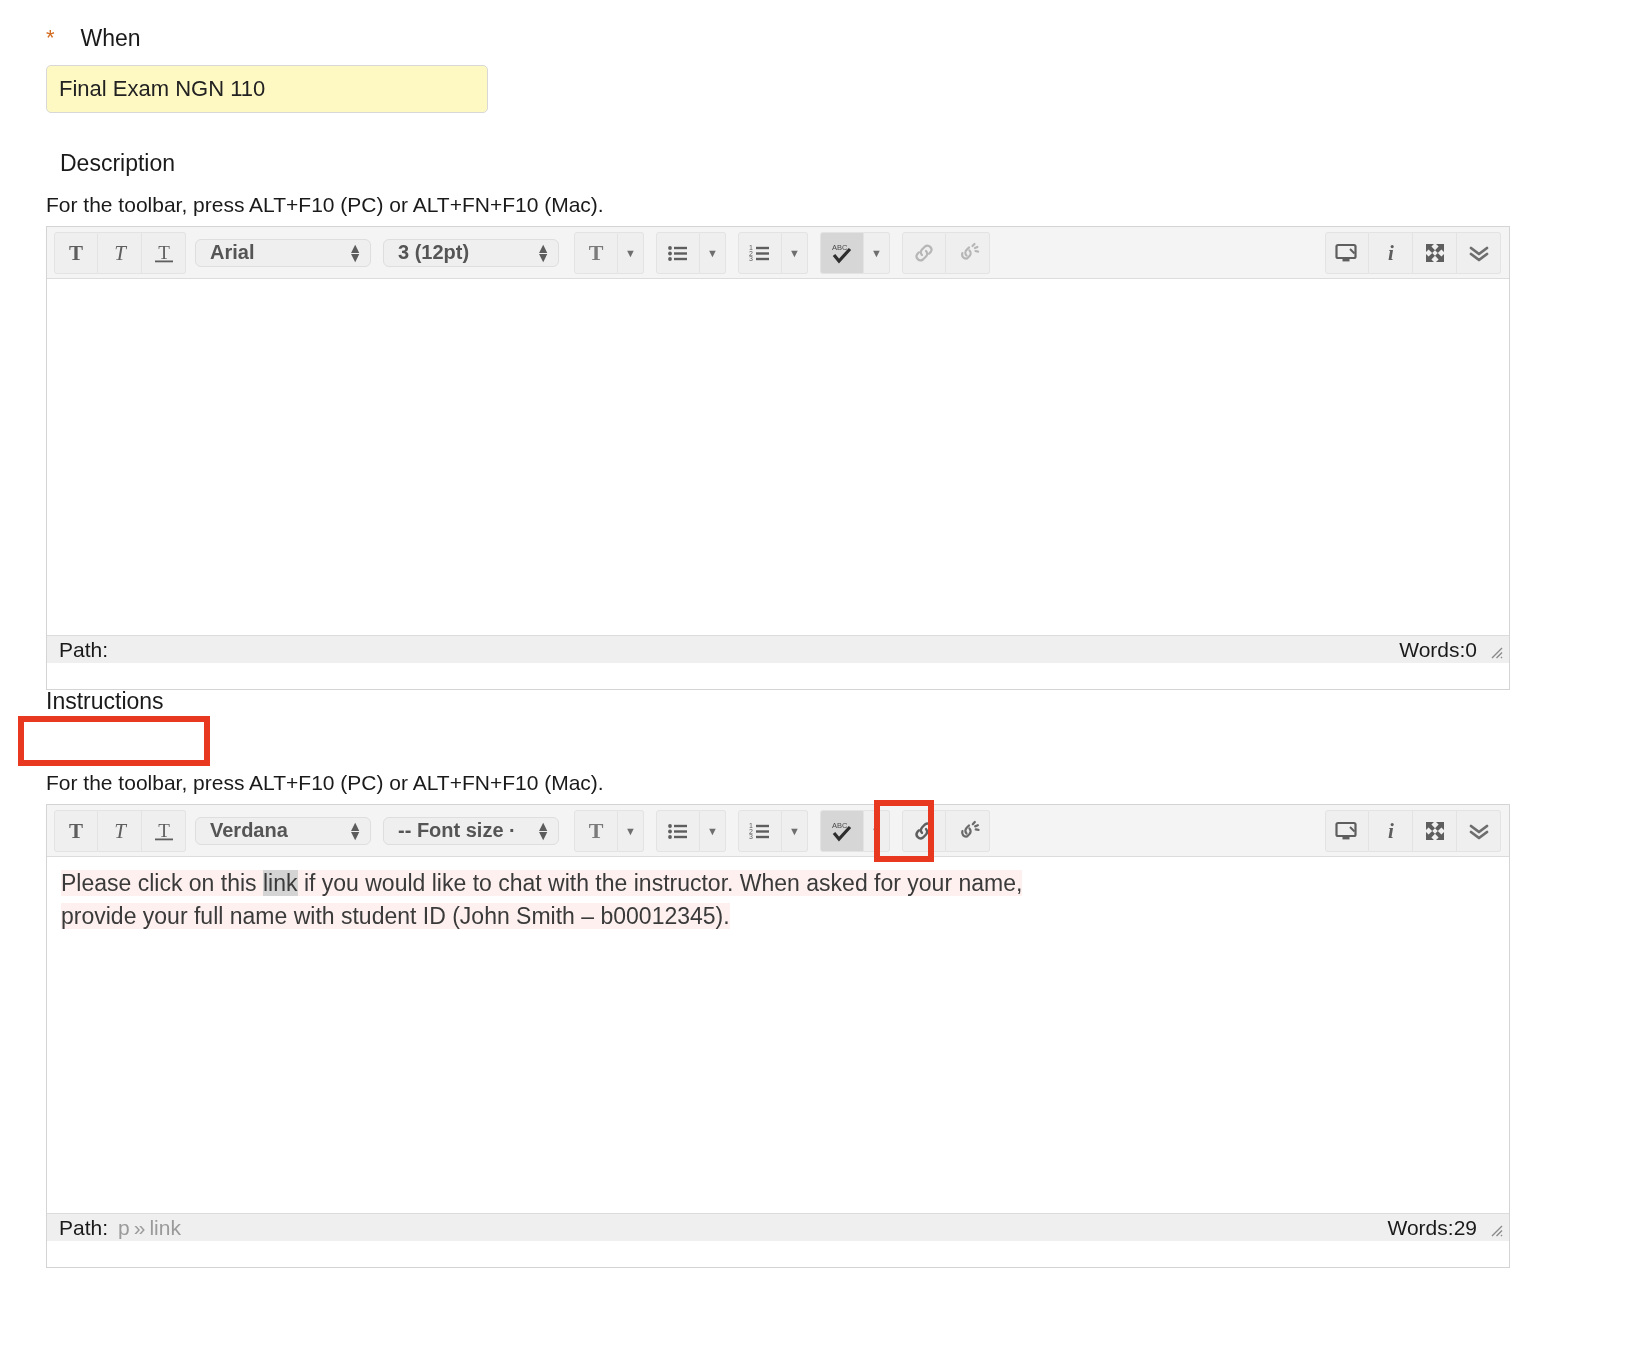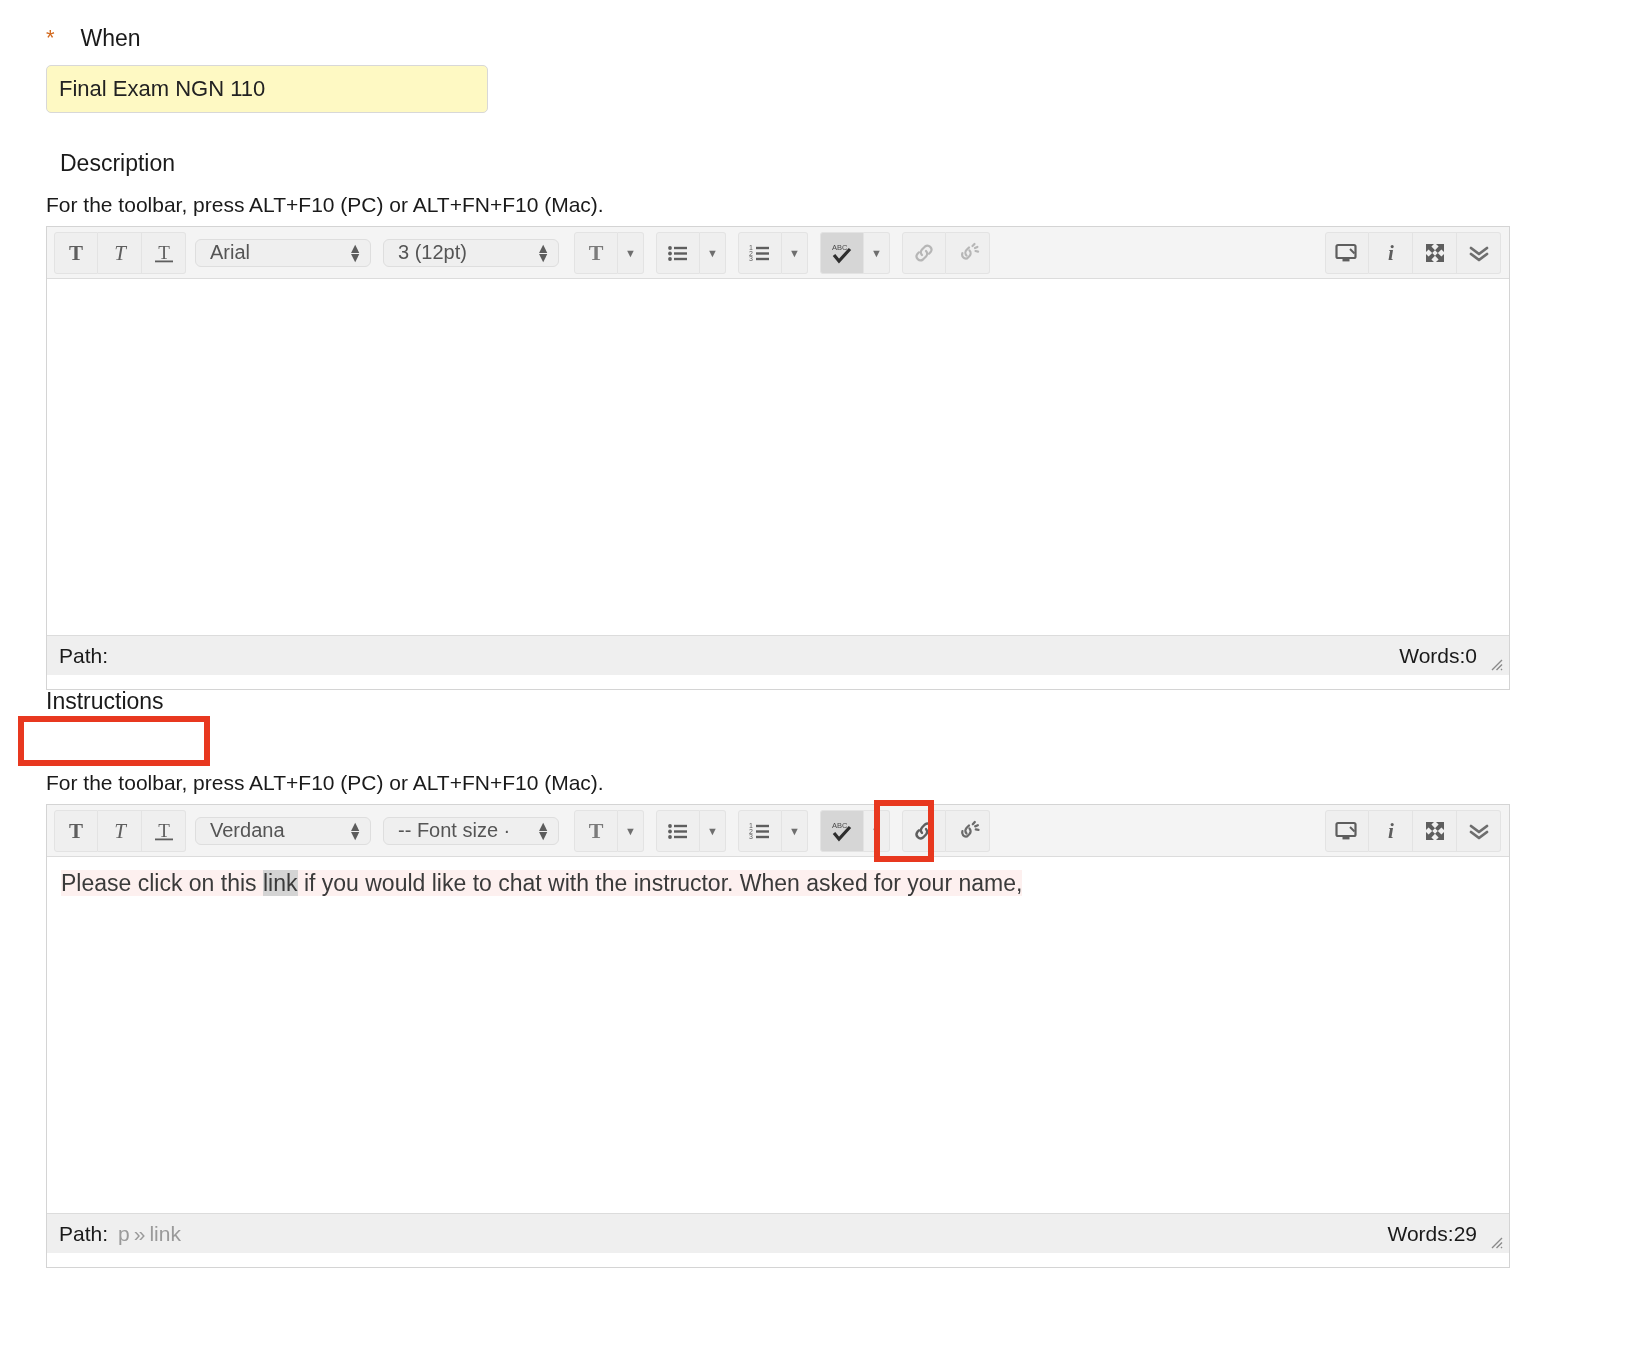--- a/index.html
+++ b/index.html
@@ -117,21 +117,21 @@
     height: 28px;
     border: 1px solid #dedede;
     border-radius: 6px;
     background: #efefef;
     display: flex;
     align-items: center;
     padding: 0 8px 0 14px;
     margin: 0 6px;
     cursor: pointer;
     color: #555;
-    font-weight: normal;
+    font-weight: bold;
     font-size: 20px;
     white-space: nowrap;
     overflow: hidden;
   }
   .tb-select .sel-label { flex: 1; overflow: hidden; text-overflow: clip; }
   .spin {
     display: flex;
     flex-direction: column;
     align-items: center;
     justify-content: center;
@@ -160,21 +160,21 @@
   }
   .edit-area .hl {
     background: #fdf0ef;
     margin-top: 25px;
   }
   .edit-area .link-sel {
     background: #d4d4d4;
   }
 
   .statusbar {
-    height: 40px;
+    height: 28px;
     background: #efefef;
     border-top: 1px solid #dcdcdc;
     display: flex;
     align-items: center;
     padding: 0 10px 0 12px;
     font-size: 21px;
     color: #1a1a1a;
     position: relative;
   }
   .statusbar .path-el { color: #9a9a9a; padding: 0 2px; }
@@ -507,21 +507,21 @@
         <div class="tb-btn last">
           <svg width="26" height="24" viewBox="0 0 26 24">
             <path d="M5 7 L13 13 L21 7" stroke="#6e6e6e" stroke-width="2.8" fill="none" stroke-linecap="round" stroke-linejoin="round"></path>
             <path d="M5 13 L13 19 L21 13" stroke="#6e6e6e" stroke-width="2.8" fill="none" stroke-linecap="round" stroke-linejoin="round"></path>
           </svg>
         </div>
       </div>
     </div>
 
     <div class="edit-area" style="height:356px;">
-      <span class="hl">Please click on this </span><span class="link-sel">link</span><span class="hl"> if you would like to chat with the instructor. When asked for your name,</span><br>
+      <span class="hl">Please click on this </span><span class="link-sel">link</span><span class="hl"> if you would like to chat with the instructor. When asked for your name,</span><br><span class="hl">provide your full name with student ID (John Smith – b00012345).</span>
     </div>
 
     <div class="statusbar">
       <span>Path:</span>
       <span class="path-el" style="margin-left:8px;">p</span>
       <span class="path-el">»</span>
       <span class="path-el">link</span>
       <span class="words">Words:29</span>
       <span class="resize-grip">
         <svg width="16" height="16" viewBox="0 0 16 16">

